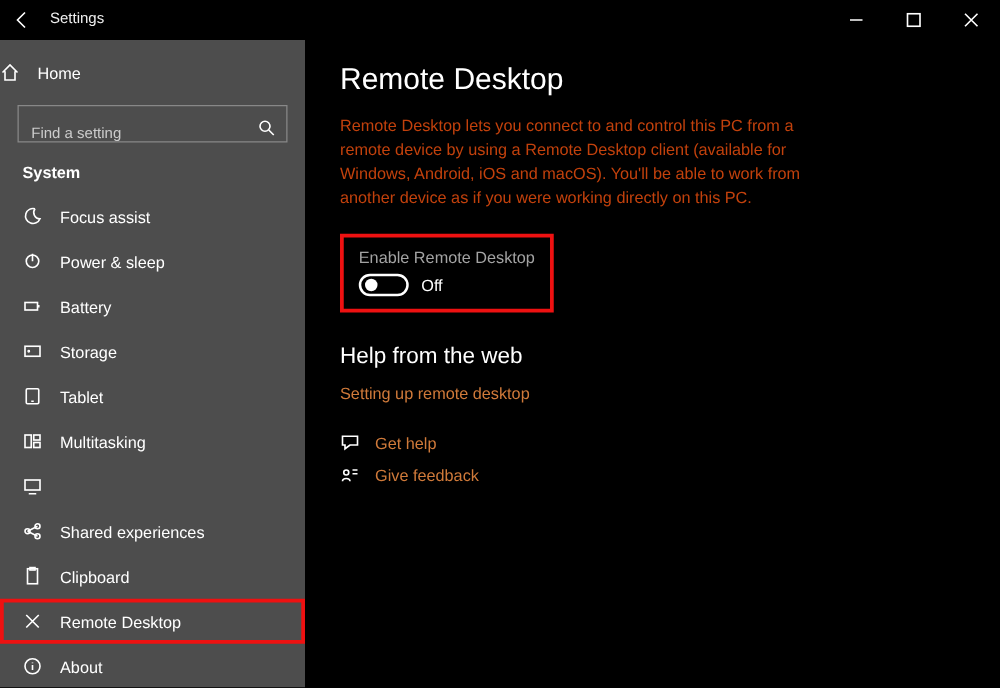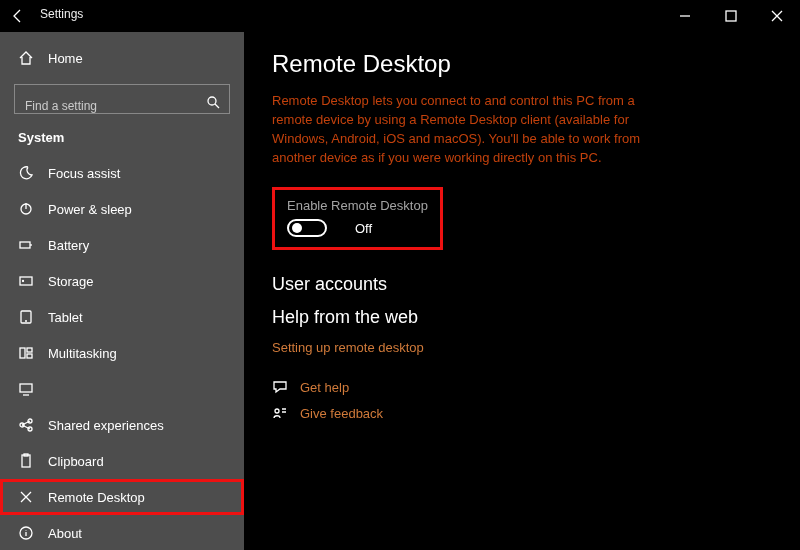--- a/index.html
+++ b/index.html
@@ -4,36 +4,36 @@
 <style>
   * { margin: 0; padding: 0; box-sizing: border-box; font-family: "Segoe UI", Arial, sans-serif; }
   body { width: 800px; height: 550px; background: #000; color: #fff; overflow: hidden; display: flex; flex-direction: column; }
   .titlebar { height: 32px; background: #000; display: flex; align-items: center; justify-content: flex-end; }
   .titlebar .win-controls { display: flex; }
   .titlebar .win-btn { width: 46px; height: 32px; display: flex; align-items: center; justify-content: center; font-size: 10px; color: #fff; }
   .titlebar .back { position: absolute; left: 10px; top: 8px; color: #ccc; font-size: 13px; }
   .titlebar .title { position: absolute; left: 40px; top: 7px; color: #eee; font-size: 12px; }
   .body { flex: 1; display: flex; min-height: 0; }
   .sidebar { width: 244px; background: #4d4d4d; padding: 10px 0 0 0; display: flex; flex-direction: column; }
-  .home-row { display: flex; align-items: center; gap: 14px; padding: 8px 18px; font-size: 13px; color: #fff; }
+  .home-row { display: flex; align-items: center; gap: 14px; padding: 8px 0; font-size: 13px; color: #fff; }
   .home-row .ico, .side-item .ico { width: 16px; display: inline-flex; justify-content: center; }
   .search { margin: 10px 14px 12px 14px; border: 1px solid #888; height: 30px; display: flex; align-items: flex-end; padding: 0 8px 0 10px; }
   .search input { flex: 1; background: transparent; border: none; outline: none; color: #fff; font-size: 12px; }
   .search input::placeholder { color: #ccc; }
   .search .sico { color: #ccc; font-size: 12px; }
   .section-label { padding: 4px 18px 10px 18px; font-size: 13px; font-weight: 600; color: #fff; }
   .side-list { flex: 1; overflow: hidden; }
   .side-item { display: flex; align-items: center; gap: 14px; padding: 10px 18px; font-size: 13px; color: #fff; }
   .side-item.highlighted { outline: 3px solid #e11; outline-offset: -3px; }
   .main { flex: 1; background: #000; padding: 18px 26px 10px 28px; overflow: hidden; }
   h1.page-title { font-size: 24px; font-weight: 400; margin-bottom: 14px; }
   .desc { font-size: 13px; color: #c2410c; line-height: 1.45; max-width: 380px; margin-bottom: 20px; }
   .enable-block { border: 3px solid #e11; padding: 8px 12px 10px 12px; display: inline-block; margin-bottom: 24px; }
   .enable-label { font-size: 13px; color: #a3a3a3; margin-bottom: 6px; }
-  .toggle-row { display: flex; align-items: center; gap: 28px; }
+  .toggle-row { display: flex; align-items: center; gap: 10px; }
   .toggle { width: 40px; height: 18px; border: 2px solid #fff; border-radius: 10px; position: relative; }
   .toggle .knob { width: 10px; height: 10px; background: #fff; border-radius: 50%; position: absolute; left: 3px; top: 2px; }
   .toggle-state { font-size: 13px; color: #fff; }
   h2.sect { font-size: 18px; font-weight: 400; margin-bottom: 12px; }
   .link { font-size: 13px; color: #d07a3a; display: block; margin-bottom: 24px; }
   .help-row { display: flex; align-items: center; gap: 12px; margin-bottom: 10px; }
   .help-row .hico { width: 16px; color: #fff; font-size: 13px; display: inline-flex; justify-content: center; }
   .help-row .htxt { font-size: 13px; color: #d07a3a; }
   svg { width: 16px; height: 16px; stroke: #fff; stroke-width: 1.3; fill: none; }
 </style>
@@ -194,21 +194,20 @@
     <div class="enable-block">
       <div class="enable-label">Enable Remote Desktop</div>
       <div class="toggle-row">
         <div class="toggle">
             <div class="knob"></div>
           </div>
         <span class="toggle-state">Off</span>
       </div>
     </div>
 
-    <h2 class="sect">User accounts</h2>
 
     <h2 class="sect">Help from the web</h2>
     <a class="link">Setting up remote desktop</a>
 
     <div class="help-row">
       <span class="hico">
           <svg viewBox="0 0 16 16">
             <path d="M2 3 H14 V10 H8 L4 13 V10 H2 Z"></path>
           </svg>
         </span>

